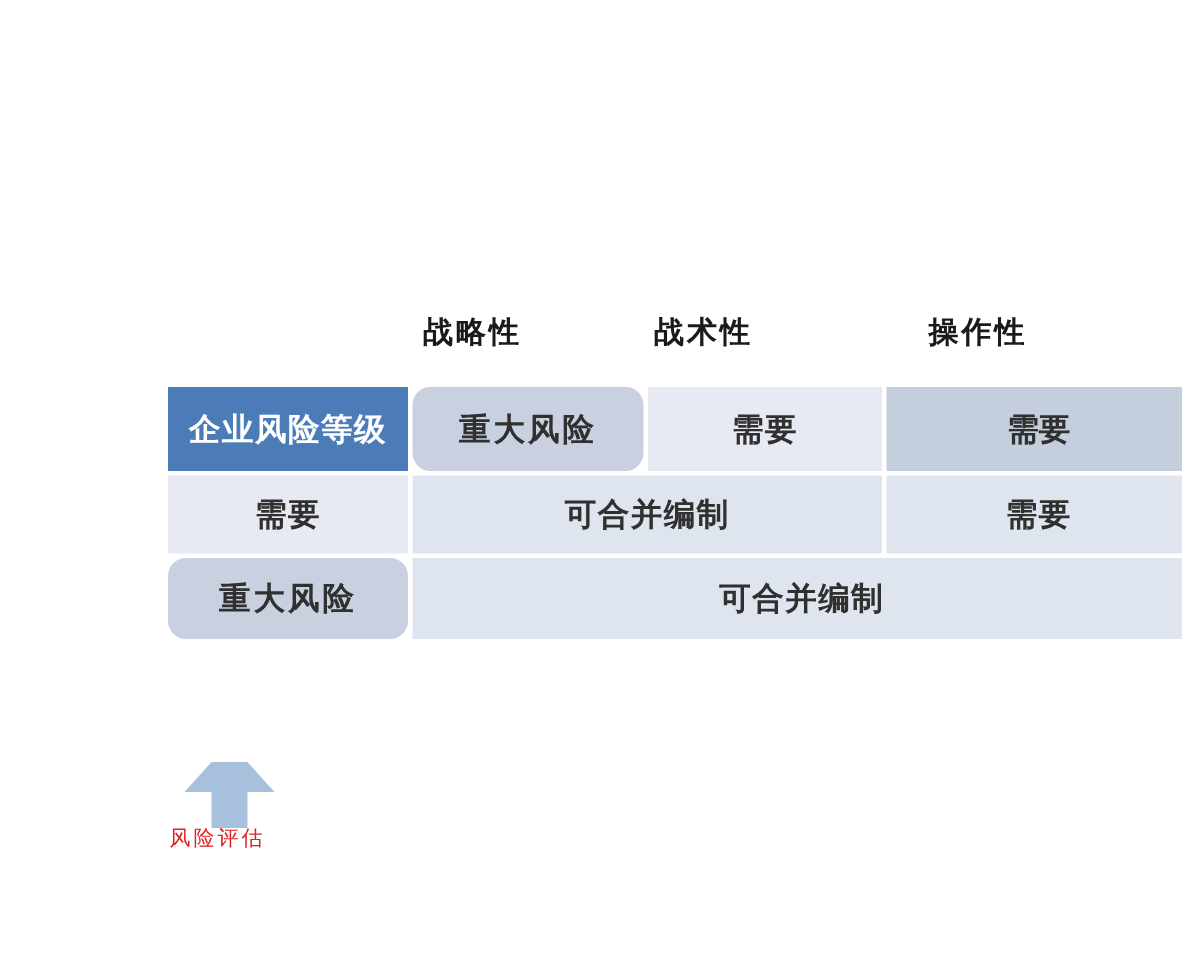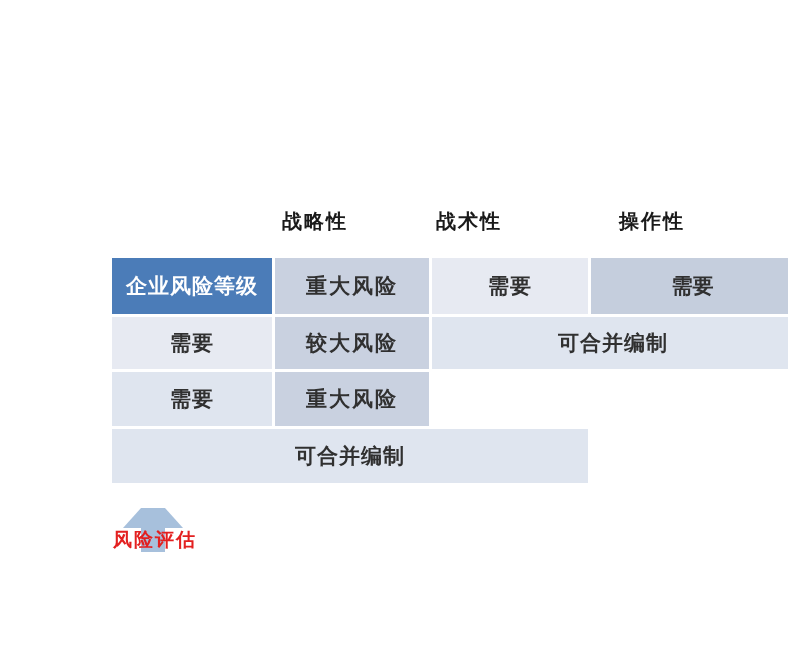--- a/index.html
+++ b/index.html
@@ -75,21 +75,21 @@
     font-weight: bold;
     font-size: 21px;
     color: var(--cell-text, #303030);
   }
   .cell.hdr {
     background: var(--header-bg, #4b7cb8);
     color: var(--header-text, #ffffff);
     font-size: 21px;
     letter-spacing: 1px;
   }
-  .cell.level { background: var(--level-cell-bg, #c9d1e0); letter-spacing: 2px; }
+  .cell.level { background: var(--level-cell-bg, #c9d1e0); letter-spacing: 2px; border-radius: 12px; }
   .cell.light { background: var(--cell-bg-light, #e7eaf2); letter-spacing: 1px; }
   .cell.band  { background: var(--cell-bg-band, #dfe5ef); letter-spacing: 1px; text-align: center; }
   .cell.highlight { background: var(--highlight-cell-bg, #c5cedd); }
   .span2 { grid-column: span 2; }
   .span3 { grid-column: span 3; }
 
   
   .arrow-up {
     position: absolute;
     left: 129px;
@@ -104,24 +104,24 @@
     margin: 0 auto;
   }
   .arrow-up .stem {
     width: 18px; height: 24px;
     background: var(--arrow, #a7c0dc);
     margin: 0 auto;
   }
   .risk-assessment-label {
     position: absolute;
     left: 77px;
-    top: 491px;
+    top: 514px;
     font-family: "DejaVu Serif", serif;
-    font-size: 19px;
-    font-weight: bold;
+    font-size: 14px;
+    font-weight: normal;
     letter-spacing: 2px;
     color: var(--annotation-red, #e32020);
   }
 </style>
 </head>
 <body>
 
 <div class="stage">
 
   <div class="top-anno" style="left:291px">
@@ -148,21 +148,20 @@
 
   <div class="risk-table">
 
     <div class="cell hdr">企业风险等级</div>
 
     <div class="cell level">重大风险</div>
     <div class="cell light">需要</div>
     <div class="cell highlight">需要</div>
     <div class="cell light">需要</div>
 
-    <div class="cell level">较大风险</div>
     <div class="cell band span2">可合并编制</div>
     <div class="cell band">需要</div>
 
     <div class="cell level">重大风险</div>
     <div class="cell band span3">可合并编制</div>
   </div>
 
   <div class="arrow-up">
     <div class="head"></div>
     <div class="stem"></div>

